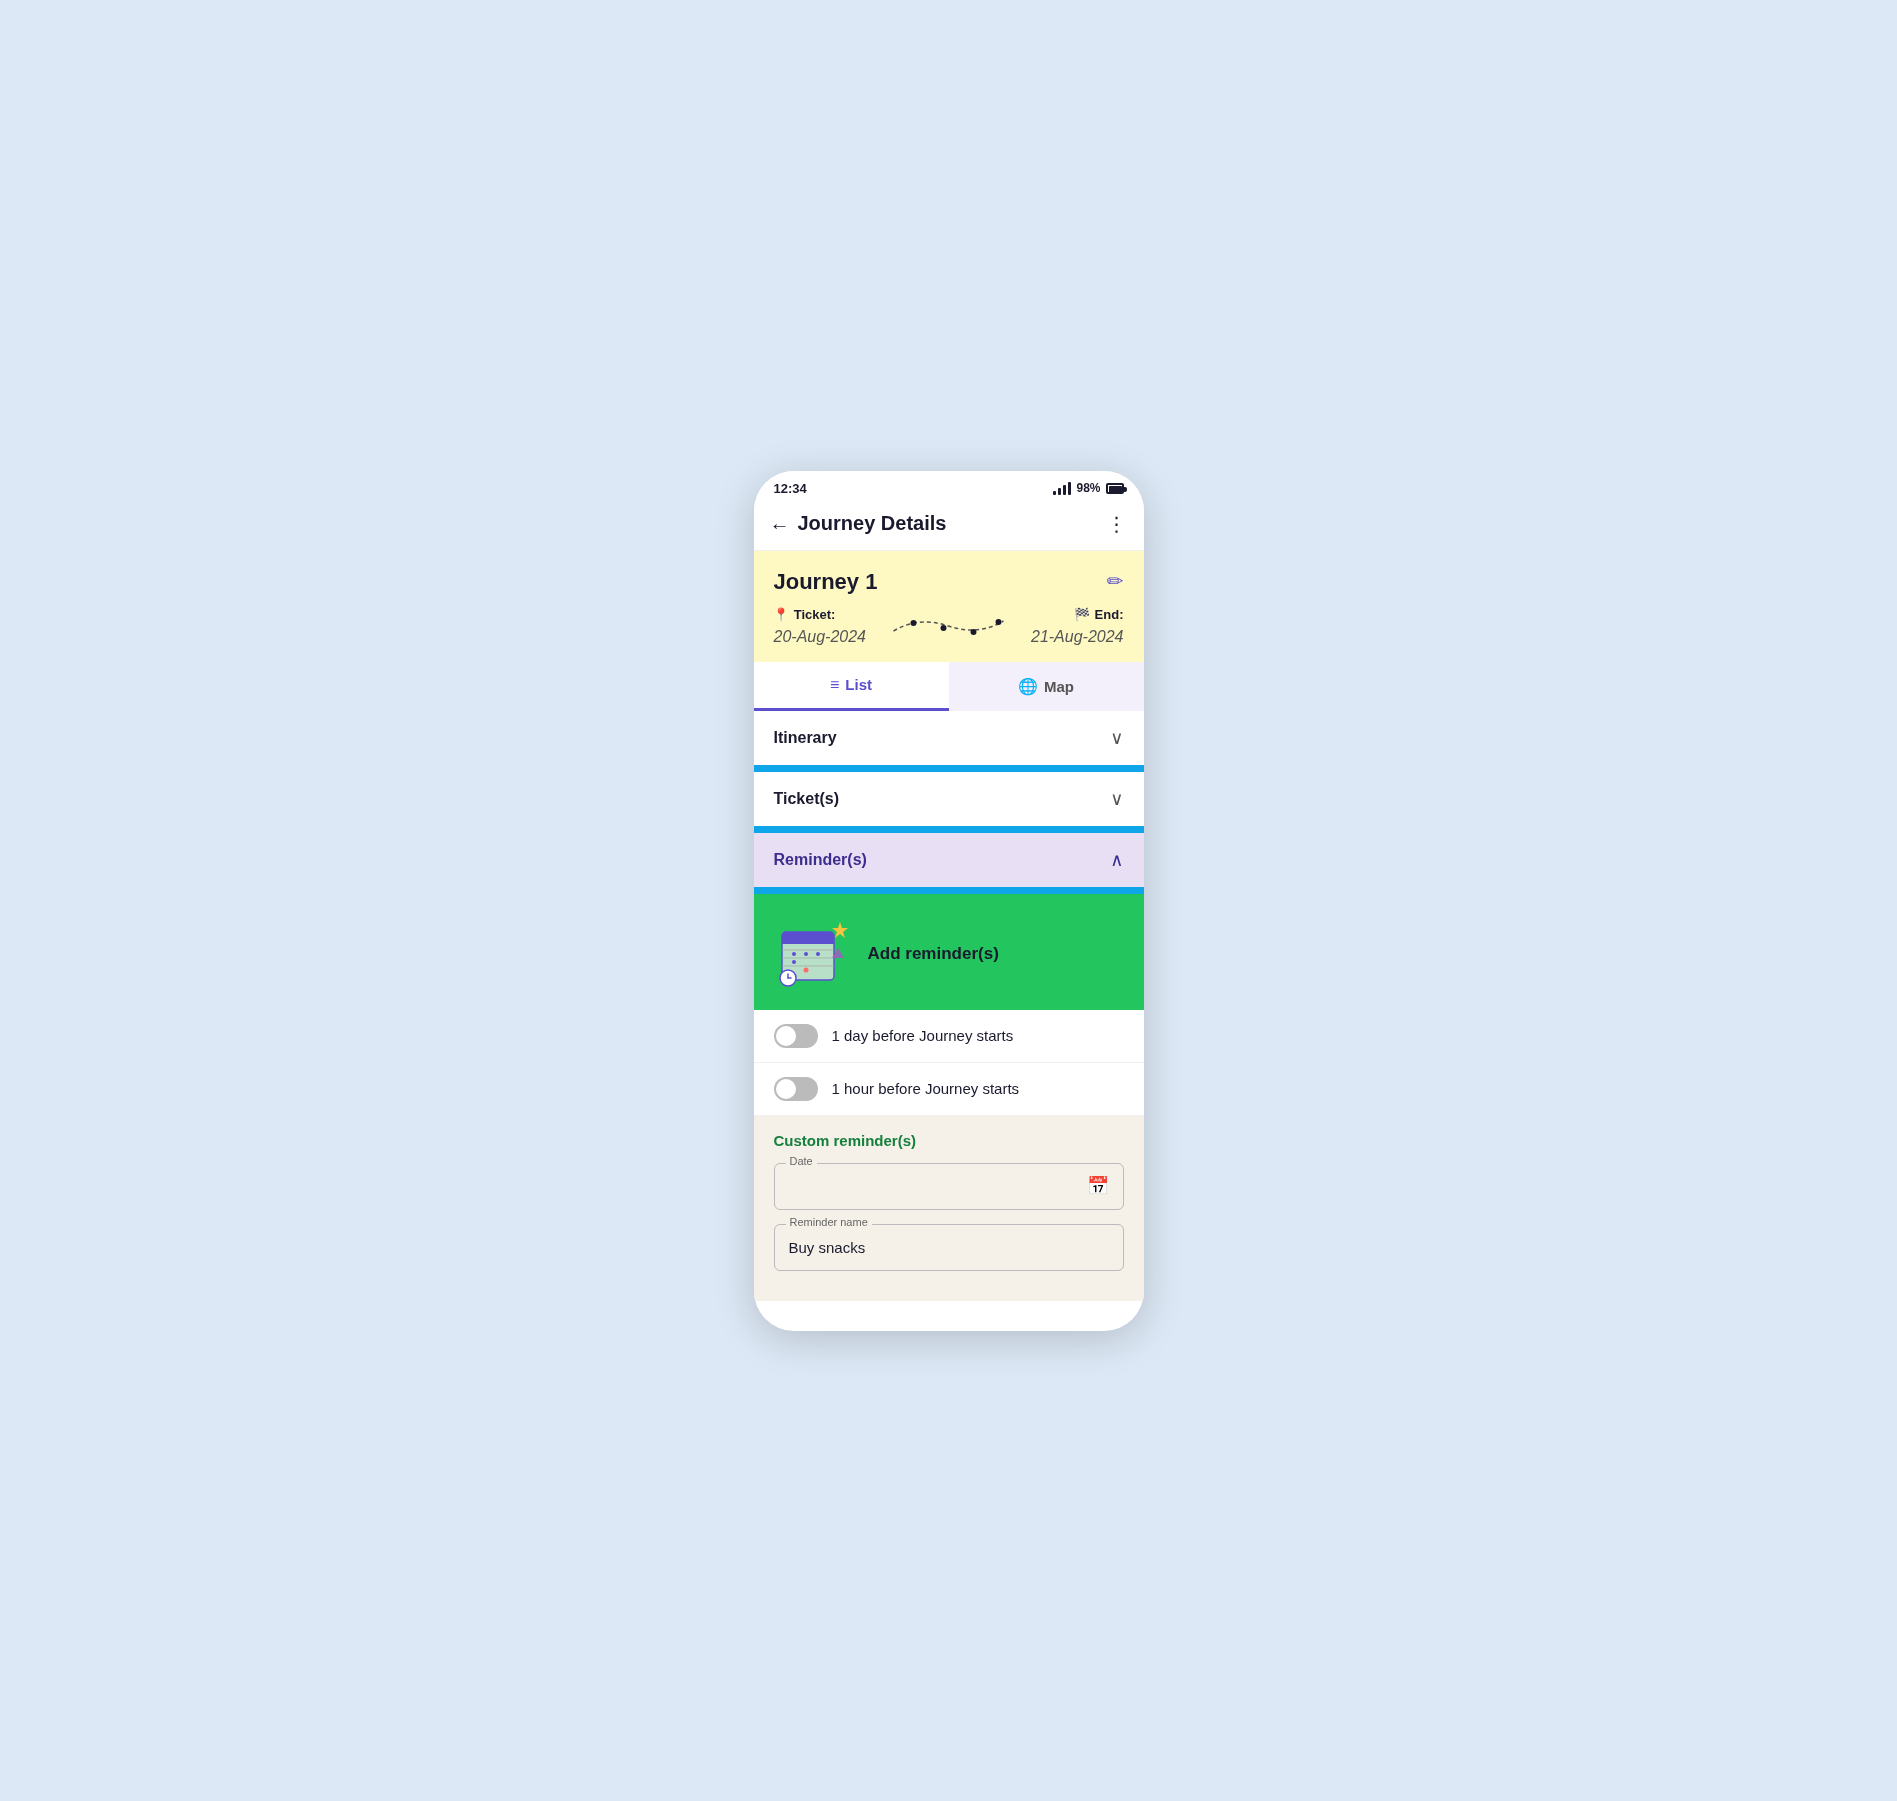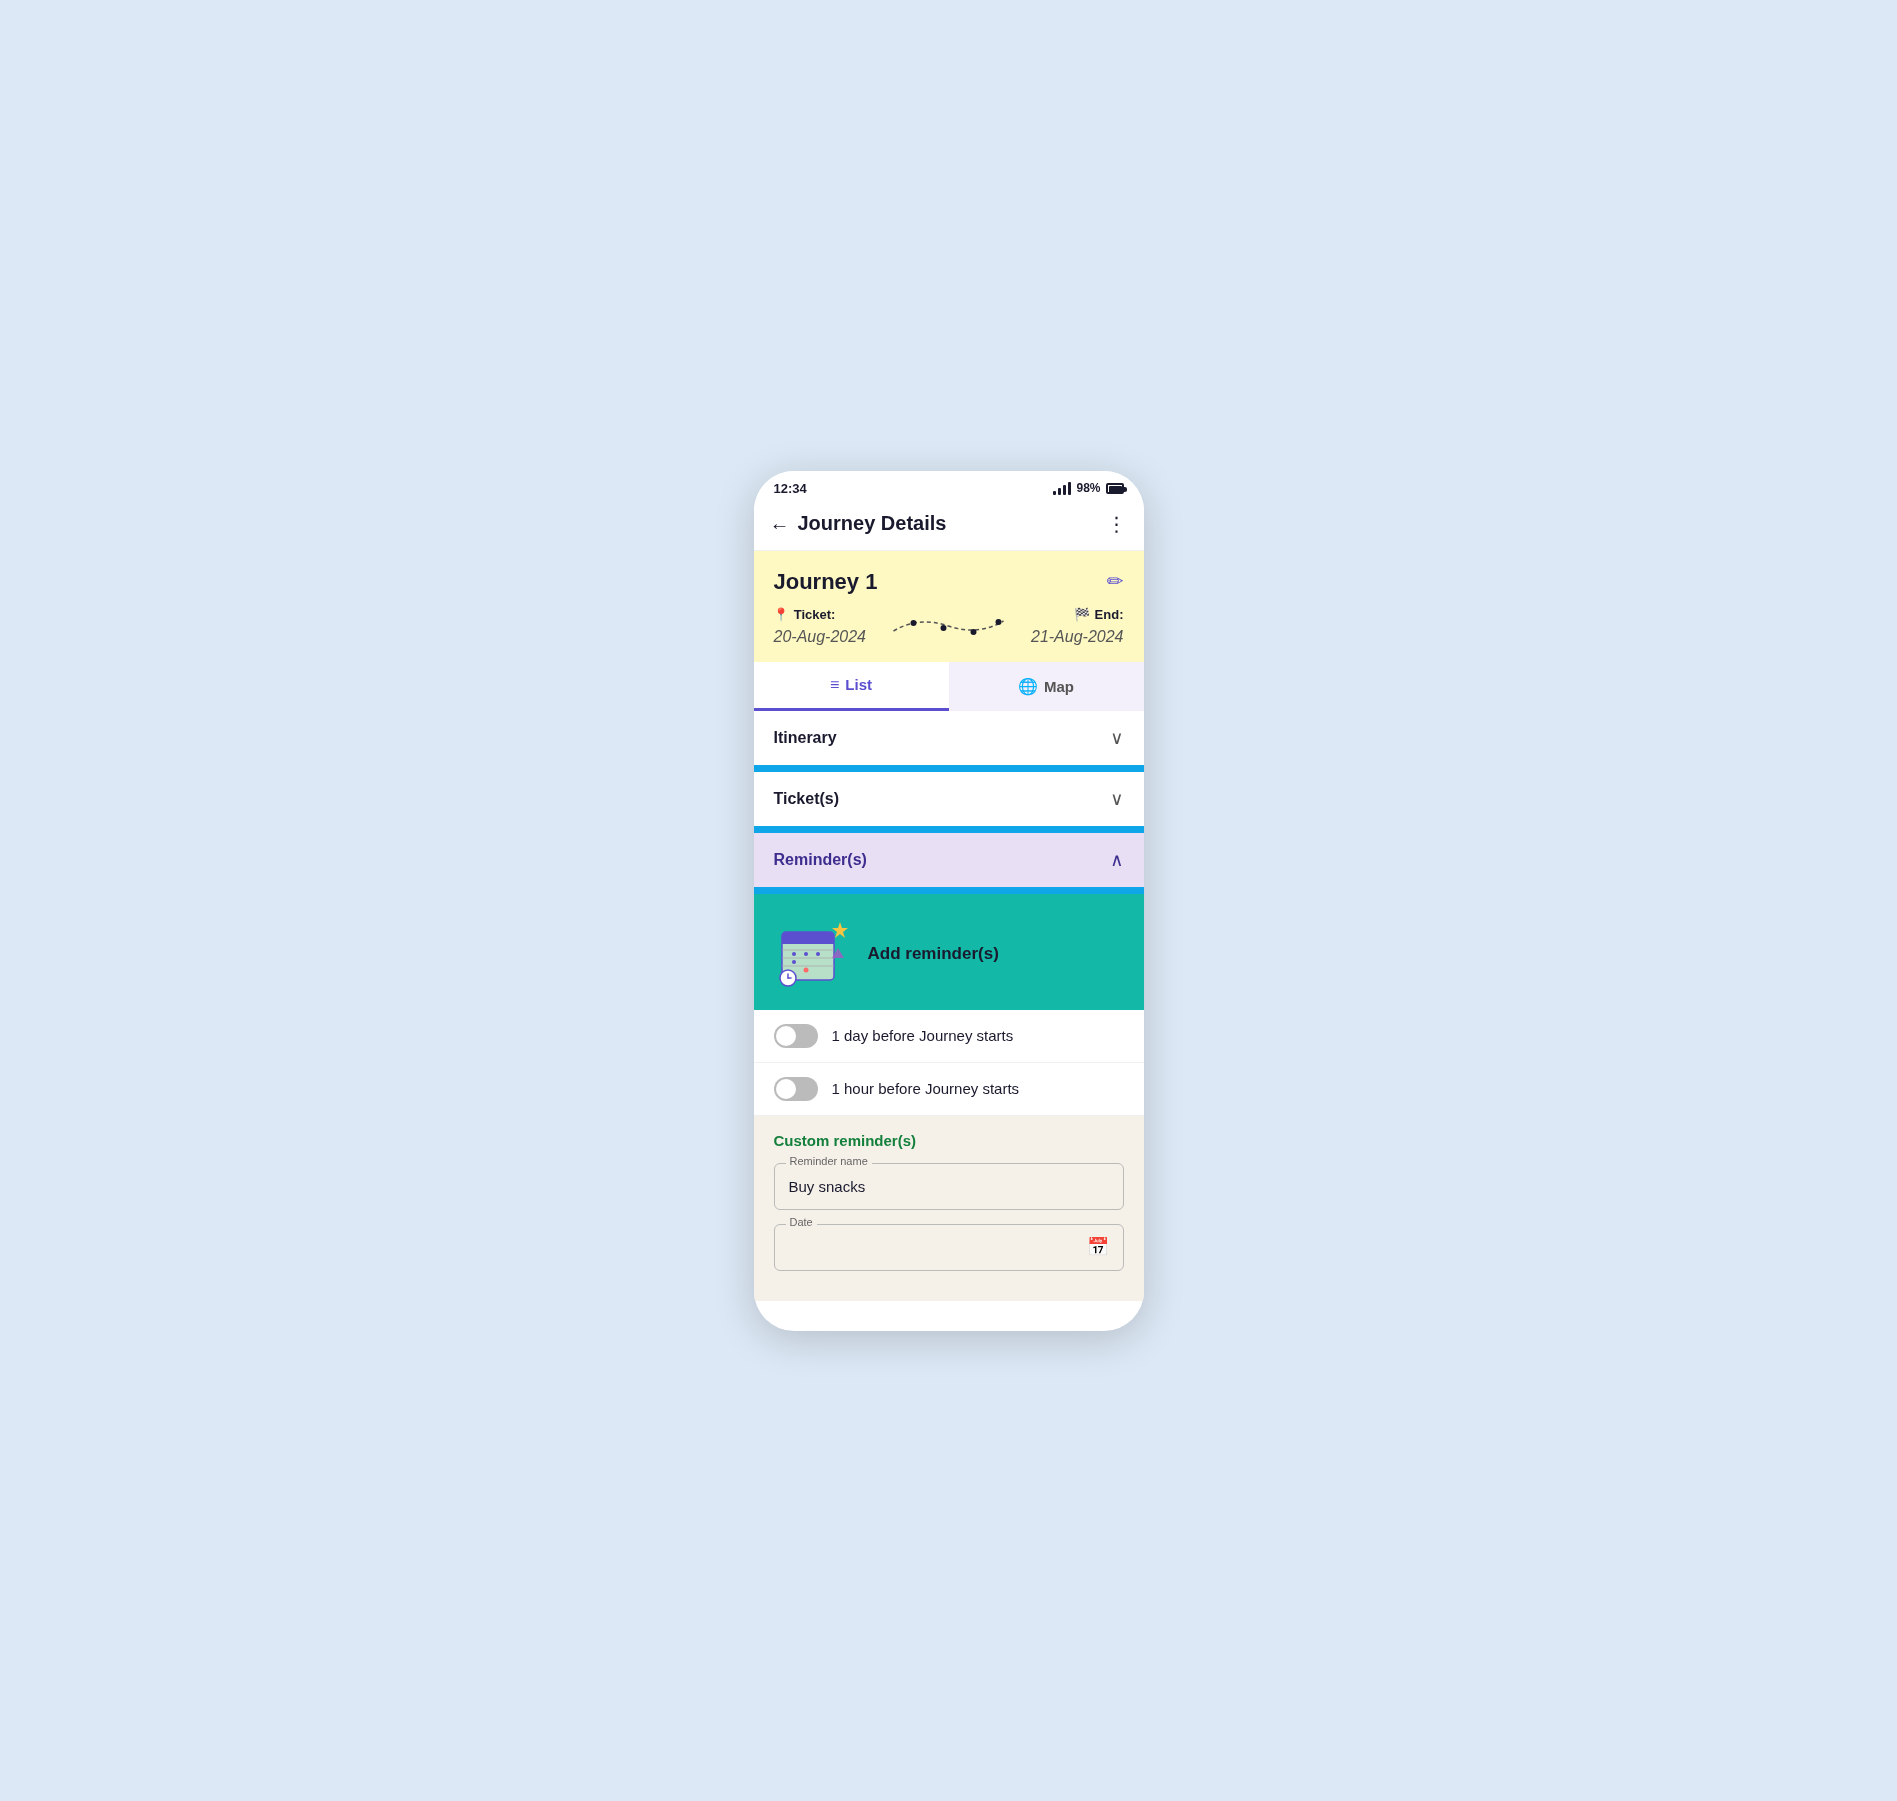--- a/index.html
+++ b/index.html
@@ -228,21 +228,21 @@
     
     .reminders-content {
       background: #f5f0e8;
       padding: 0;
     }
     .reminder-illustration {
       display: flex;
       align-items: center;
       gap: 14px;
       padding: 20px 20px 16px 20px;
-      background: #14b8a6;
+      background: #22c55e;
     }
     .illus-box {
       width: 80px;
       height: 80px;
       position: relative;
       flex-shrink: 0;
     }
     .add-reminder-text {
       font-size: 17px;
       font-weight: 700;
@@ -461,25 +461,25 @@
     <div class="toggle-item">
       <div class="toggle-switch">
         <div class="toggle-knob"></div>
       </div>
       <span class="toggle-label">1 hour before Journey starts</span>
     </div>
 
     <div class="custom-reminder-section">
       <div class="custom-reminder-title">Custom reminder(s)</div>
 
-      <div class="input-group">
-        <span class="input-label">Reminder name</span>
-        <input class="text-input" type="text" value="Buy snacks" style="">
-      </div>
-
       <div class="input-group date-input-group">
         <span class="input-label">Date</span>
         <input class="text-input" type="text" value="" style="">
         <span class="date-input-icon">📅</span>
       </div>
+
+      <div class="input-group">
+        <span class="input-label">Reminder name</span>
+        <input class="text-input" type="text" value="Buy snacks" style="">
+      </div>
     </div>
   </div>
 </div>
 
 </body></html>

